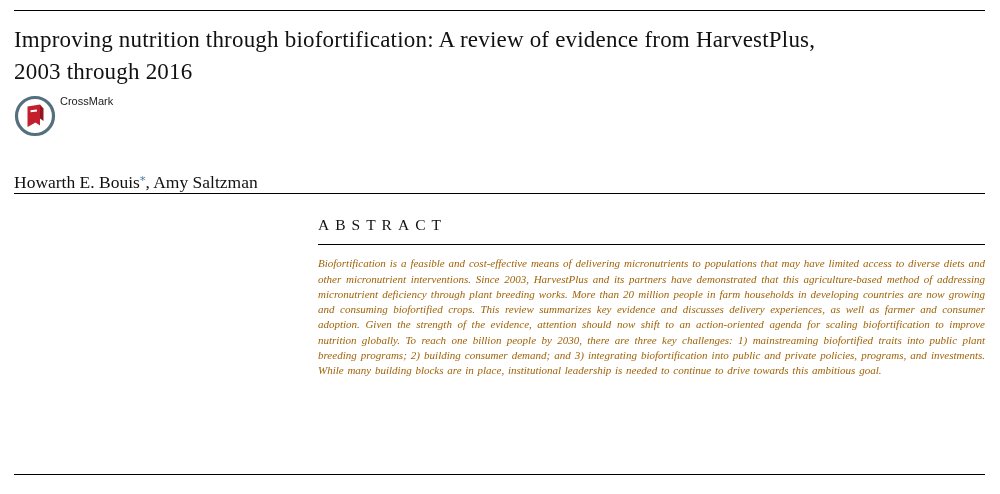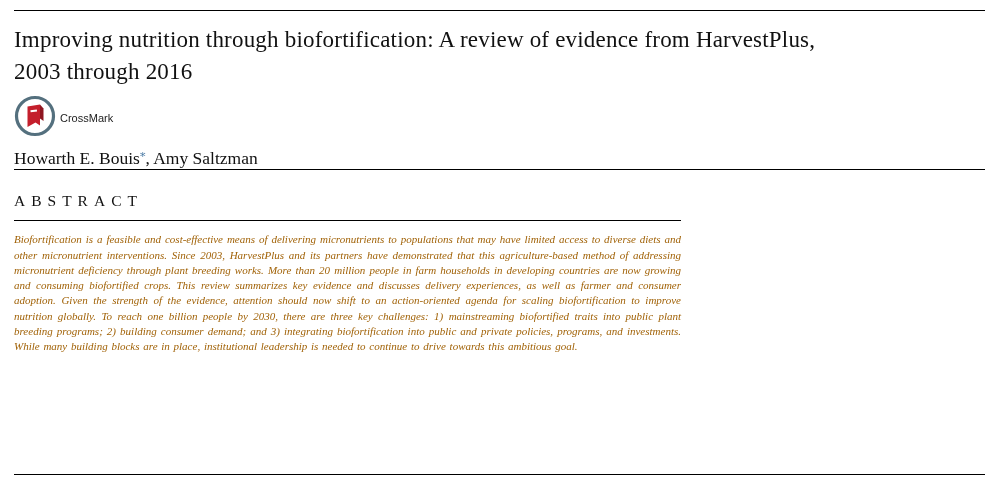--- a/index.html
+++ b/index.html
@@ -34,52 +34,52 @@
   .title {
     font-size: 23px;
     font-weight: 400;
     line-height: 1.38;
     letter-spacing: 0.2px;
     max-width: 830px;
     color: #111;
   }
   .crossmark {
     display: flex;
-    align-items: center;
     gap: 4px;
     margin-top: 8px;
     margin-right: 17px;
     cursor: pointer;
     flex: 0 0 auto;
   }
   .crossmark-label {
     font-family: "Liberation Sans", sans-serif;
     font-size: 11px;
     color: #222;
   }
   .authors {
-    margin-top: 6px;
+    margin-top: 30px;
     font-size: 17.5px;
     color: #111;
   }
   .author-mark {
     font-size: 11px;
     vertical-align: super;
     color: #4a7aa5;
     text-decoration: none;
     cursor: pointer;
   }
   .affiliation {
     margin-top: 13px;
     font-style: italic;
     font-size: 12.5px;
     color: #222;
     margin-bottom: 14px;
   }
   .abstract-col {
+    margin-left: 304px;
     width: 667px;
   }
   .abstract-heading {
     margin-top: 22px;
     font-size: 15.5px;
     letter-spacing: 6px;
     color: #111;
     font-weight: 400;
   }
   .abstract-rule {

